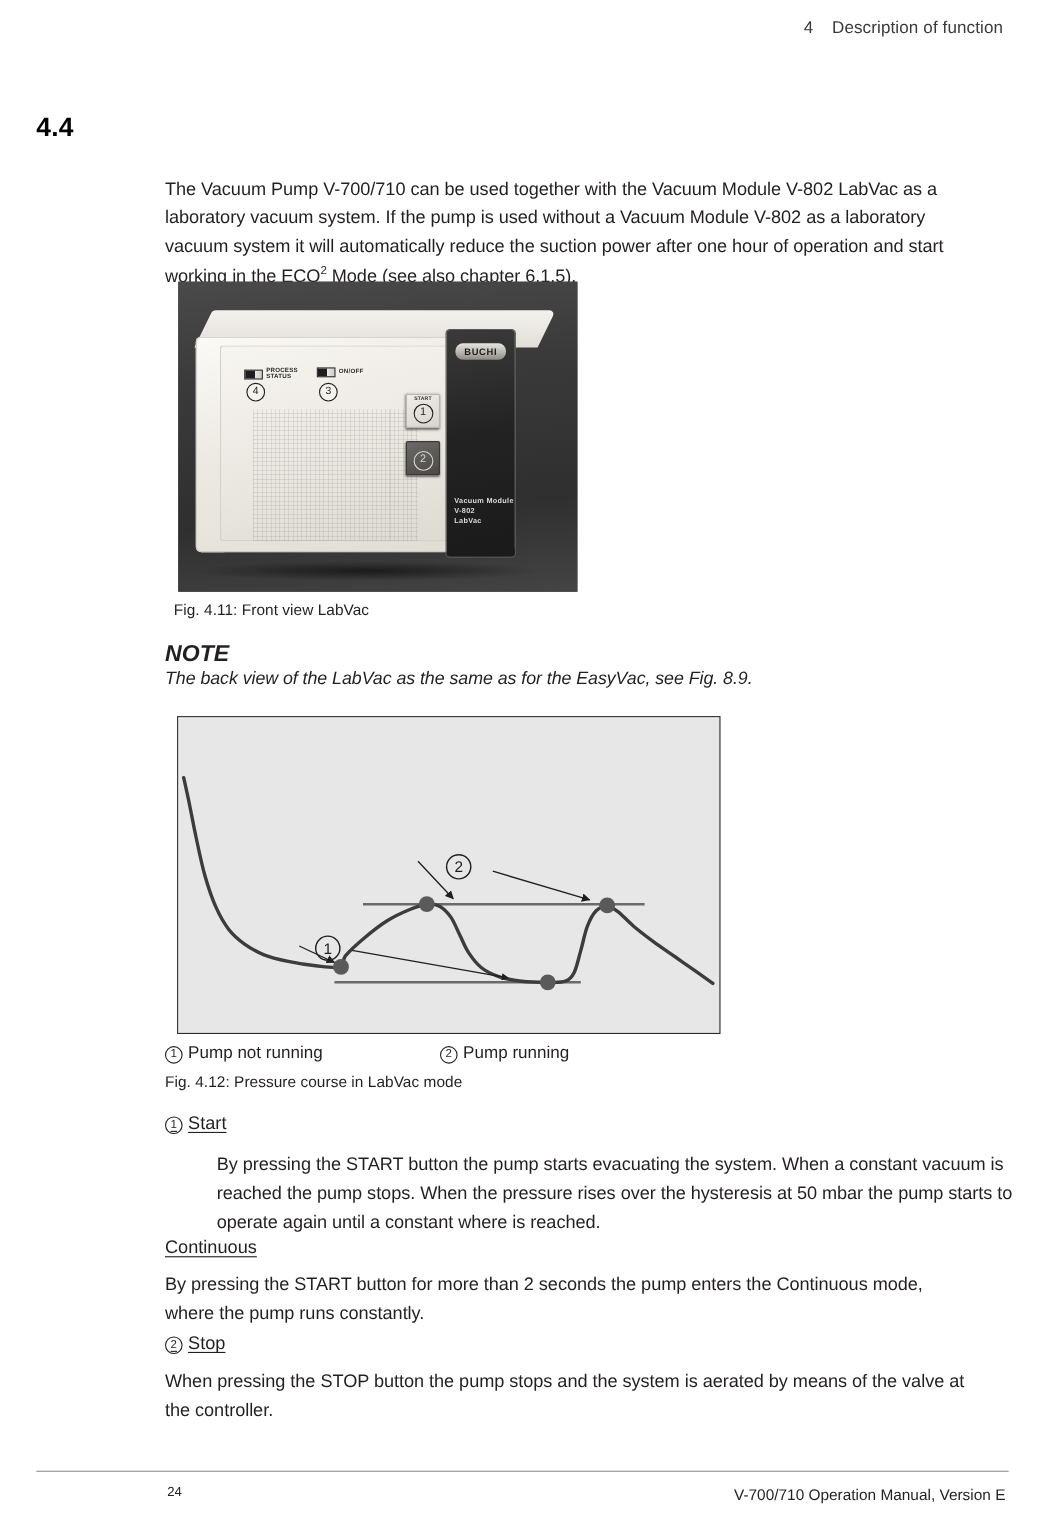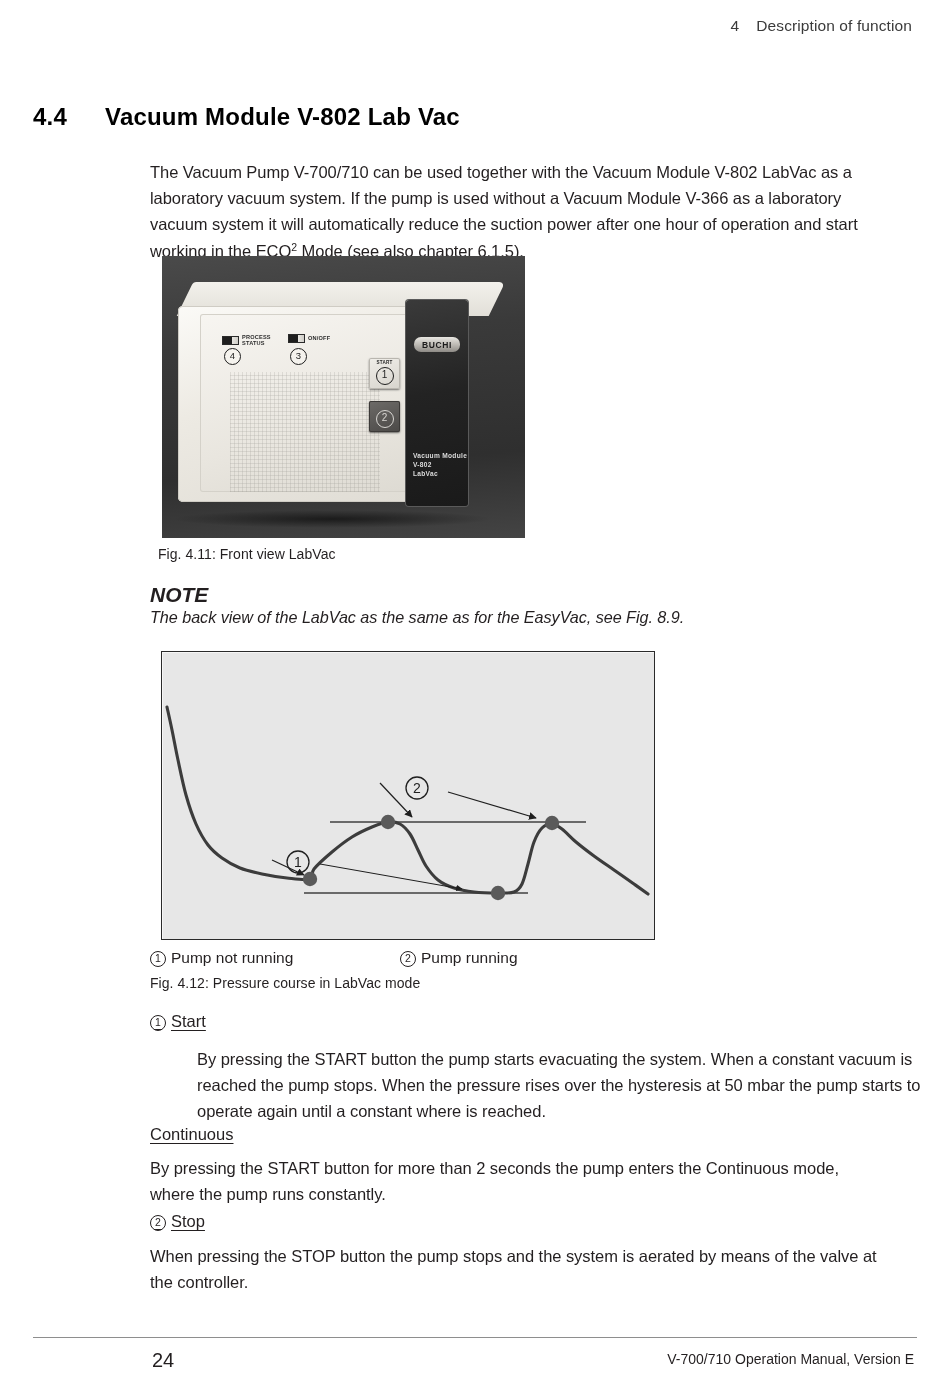--- a/index.html
+++ b/index.html
@@ -90,21 +90,20 @@
     border-radius:3px;
     box-shadow:0 0 0 1px #5a5a5a;
   }
   .logo-badge {
     position:absolute; left:8px; top:12px; width:46px; height:15px;
     background:linear-gradient(180deg,#e8e6e1 0%,#b9b6b0 55%,#8e8b86 100%);
     border-radius:7px;
     display:flex; align-items:center; justify-content:center;
     font-size:8.5px; font-weight:bold; color:#1b1b1b;
     letter-spacing:.6px;
-    margin-top:25px;
   }
   .panel-text {
     position:absolute; left:7px; bottom:28px;
     font-size:6.6px; font-weight:bold; color:#dcdcdc;
     line-height:9px; letter-spacing:.3px;
   }
   .led-group { position:absolute; left:0; top:0; }
   .led-row { position:absolute; display:flex; align-items:center; gap:3px; }
   .led-sw {
     width:15px; height:7px;
@@ -210,46 +209,45 @@
     display:flex; align-items:baseline; gap:5px;
   }
 
   
   .foot-rule {
     position:absolute; left:33px; top:1337px; width:884px; height:1px;
     background:#8e8e8e;
   }
   .foot-page {
     position:absolute; left:152px; top:1349px;
-    font-size:20px; color:#231f20;
+    font-size:12px; color:#231f20;
   }
   .foot-right {
     position:absolute; right:36px; top:1351px;
     font-size:14px; color:#231f20;
   }
 </style>
 </head>
 <body>
 
 <div class="page">
 
   <div class="run-head">
     <span class="num">4</span>
     <span>Description of function</span>
   </div>
 
   <div class="sec-head">
     <span class="sec-no">4.4</span>
-    <span>Vacuum Module V-802 Lab Vac</span>
   </div>
 
   <div class="col intro">
     <p class="body">
       <span>The Vacuum Pump V-700/710 can be used together with the Vacuum Module V-802 LabVac as a</span><br>
-      <span>laboratory vacuum system. If the pump is used without a Vacuum Module V-366 as a laboratory</span><br>
+      <span>laboratory vacuum system. If the pump is used without a Vacuum Module V-802 as a laboratory</span><br>
       <span>vacuum system it will automatically reduce the suction power after one hour of operation and start</span><br>
       <span>working in the ECO</span><sup>2</sup><span> Mode (see also chapter 6.1.5).</span>
     </p>
   </div>
 
   <div class="photo-wrap">
     <div class="photo">
       <div class="bg-grad"></div>
       <div class="shadow-base"></div>
       <div class="dev">

